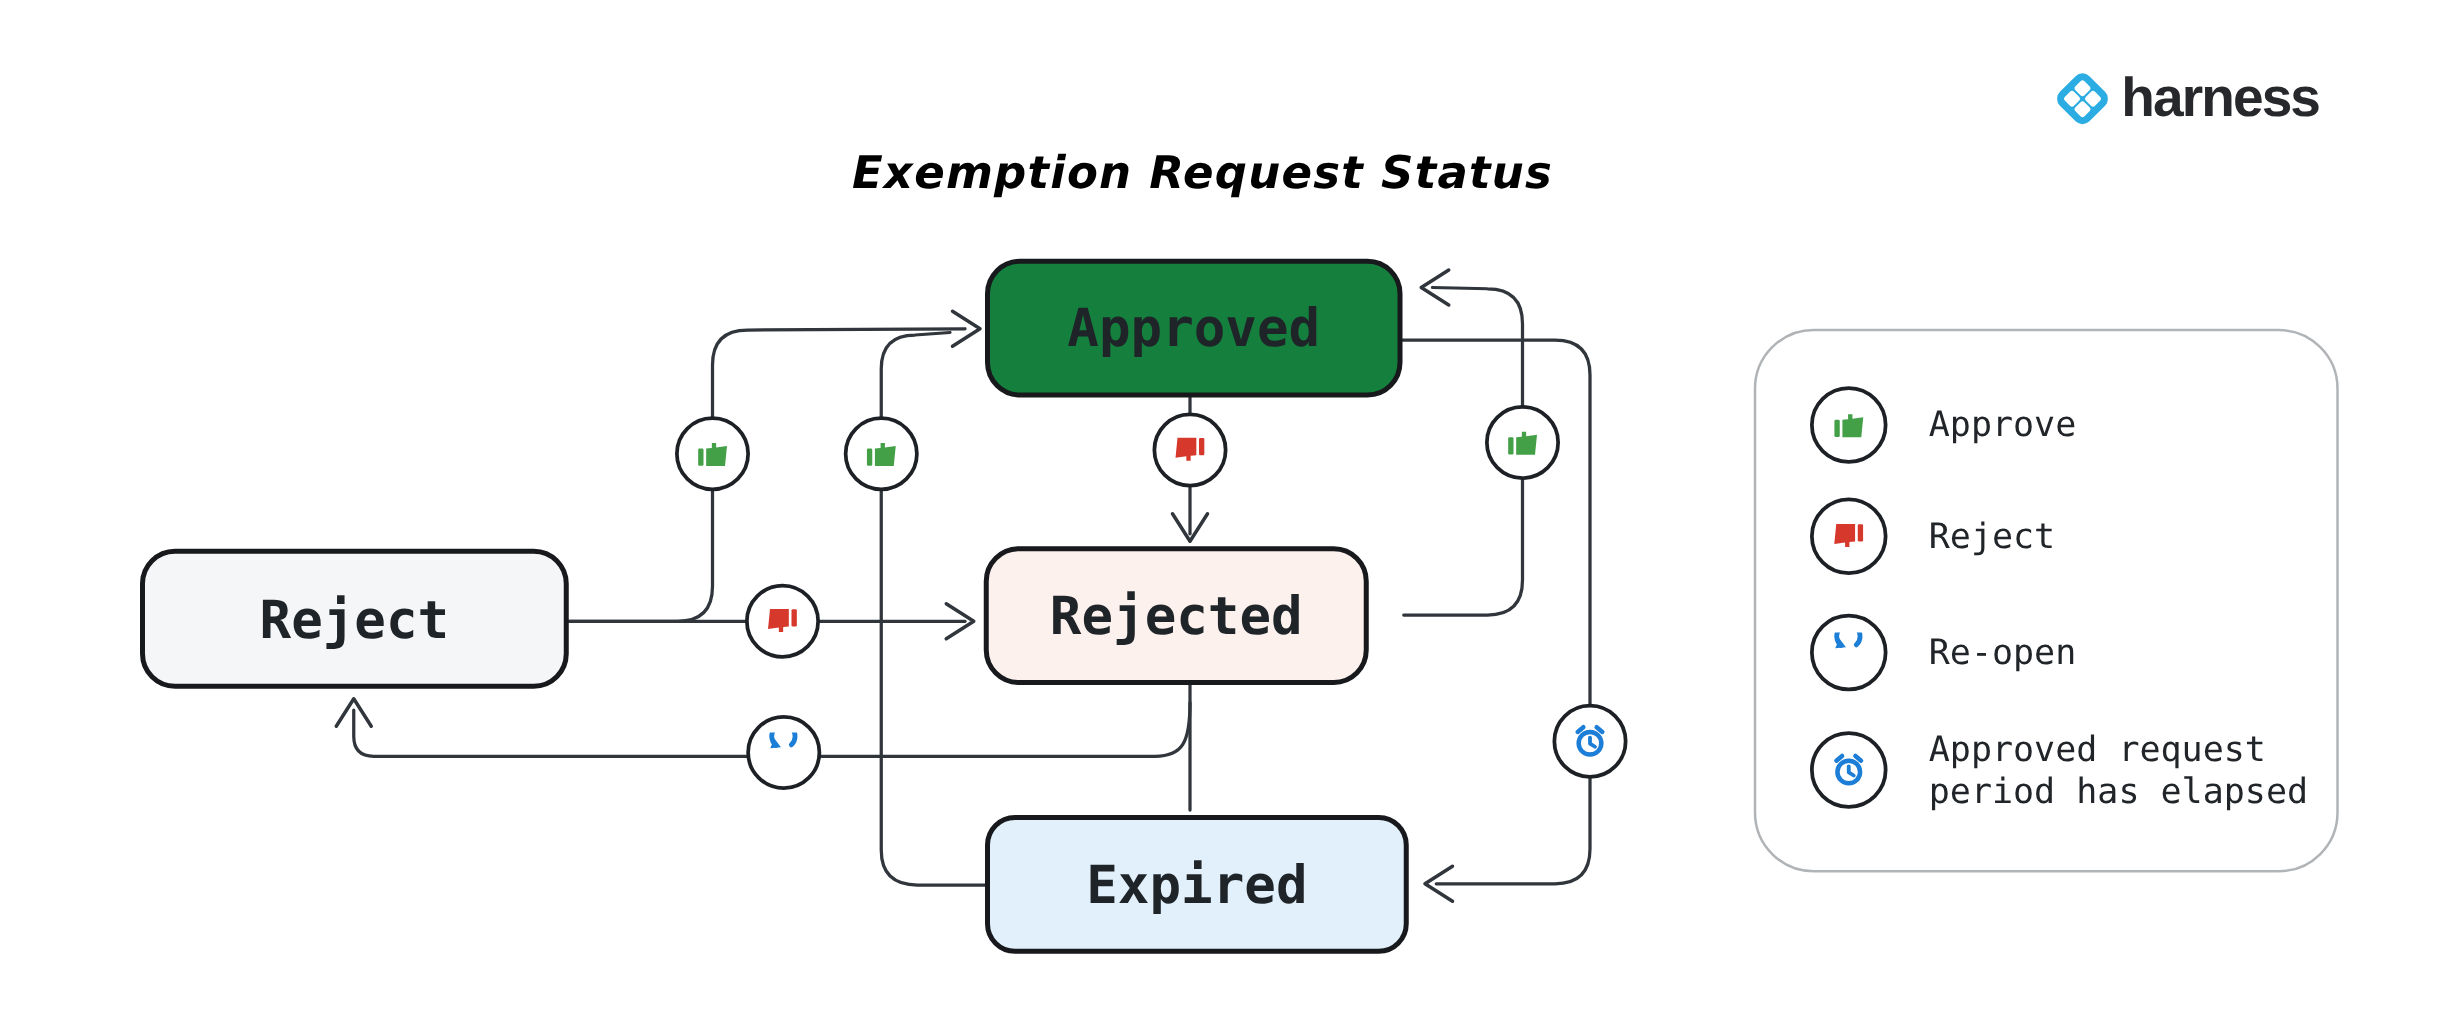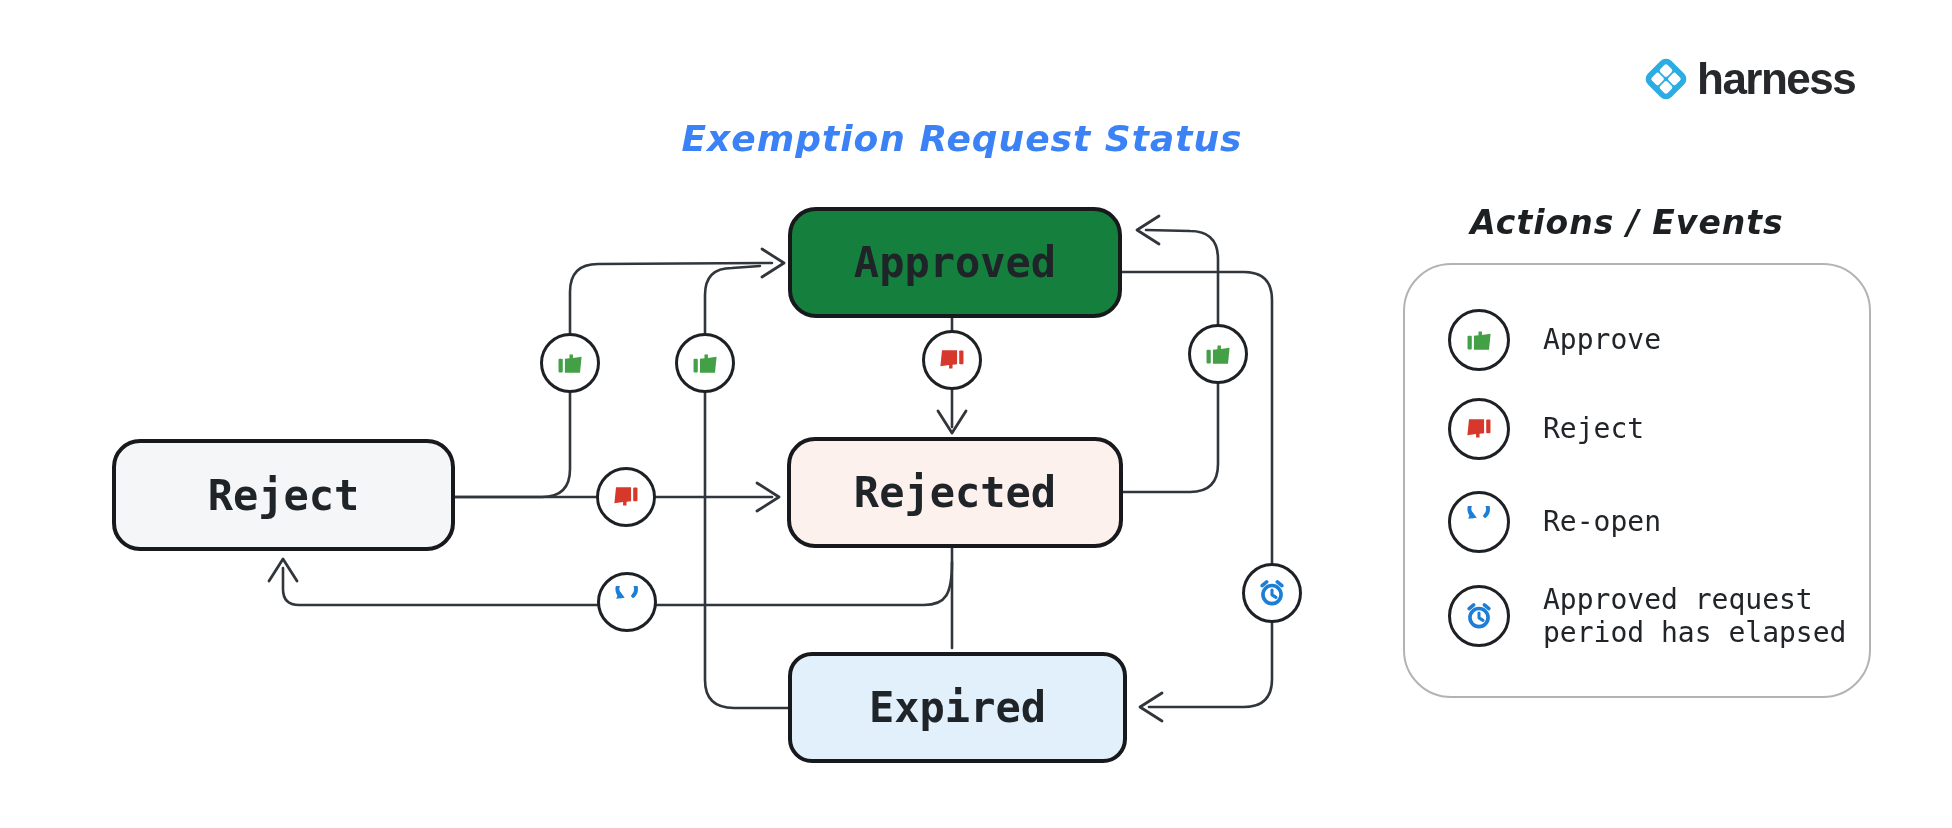--- a/index.html
+++ b/index.html
@@ -4,36 +4,36 @@
 <style>
   html,body{margin:0;padding:0;background:#ffffff;}
   .stage{
     position:relative;width:1952px;height:828px;background:#ffffff;overflow:hidden;
     font-family:"DejaVu Sans Mono","Liberation Mono",monospace;color:#212529;
   }
   
   .diagram-title{
     position:absolute;left:562px;top:118px;width:800px;text-align:center;
     font-family:"DejaVu Sans","Liberation Sans",sans-serif;
-    font-style:italic;font-weight:bold;font-size:36px;letter-spacing:1px;color:#3b82f6;
+    font-style:italic;font-weight:bold;font-size:36px;letter-spacing:1px;color:#000000;
   }
   .legend-title{
     position:absolute;left:1393px;top:203px;width:468px;text-align:center;
     font-family:"DejaVu Sans","Liberation Sans",sans-serif;
     font-style:italic;font-weight:bold;font-size:33px;letter-spacing:1px;color:#1d2023;
   }
   
   .node{
     position:absolute;box-sizing:border-box;border:4px solid #17191c;border-radius:28px;
     display:flex;align-items:center;justify-content:center;
     font-size:42px;font-weight:600;color:#1f2428;letter-spacing:0px;
   }
   .node-pending {left:112px;top:439px;width:343px;height:112px;}
   .node-approved{left:788px;top:207px;width:334px;height:111px;}
-  .node-rejected{left:787px;top:437px;width:336px;height:111px;}
+  .node-rejected{left:787px;top:437px;width:308px;height:111px;}
   .node-expired {left:788px;top:652px;width:339px;height:111px;border-radius:24px;}
   
   svg.edges{position:absolute;left:0;top:0;}
   .edge{fill:none;stroke:#30363c;stroke-width:2.6px;stroke-linecap:round;stroke-linejoin:round;}
   .head{fill:none;stroke:#30363c;stroke-width:2.8px;stroke-linecap:round;stroke-linejoin:round;}
   
   .badge{
     position:absolute;width:60px;height:60px;border-radius:50%;
     background:#ffffff;border:3px solid #1d2125;box-sizing:border-box;
     display:flex;align-items:center;justify-content:center;
@@ -147,21 +147,20 @@
     </svg>
   </div>
   <div class="badge" style="left:1242px;top:563px;">
     <svg viewBox="0 0 24 24">
       <circle cx="12" cy="13.2" r="6.8" fill="none" stroke="#1c7ed6" stroke-width="2.7"></circle>
       <path d="M12 9.8 L12 13.4 L15 15.3" fill="none" stroke="#1c7ed6" stroke-width="2.3" stroke-linecap="round" stroke-linejoin="round"></path>
       <path d="M4.6 6.4 L8 3.6 M19.4 6.4 L16 3.6" fill="none" stroke="#1c7ed6" stroke-width="2.7" stroke-linecap="round"></path>
     </svg>
   </div>
 
-  <div class="legend-title">Actions / Events</div>
   <div class="legend">
 
     <div class="legend-row" style="top:44px;">
       <div class="badge">
         <svg viewBox="0 0 24 24">
             <g fill="#43a047">
           <rect x="3.4" y="8.8" width="3.2" height="10.4" rx="0.8"></rect>
           <path d="M8.2 8.9 L11.6 8.5 L11.6 5.6 L14.2 5.6 L14.2 8.2 L20.7 7.4 L19.5 19.3 L8.2 19.3 Z"></path>
         </g>
           </svg>

